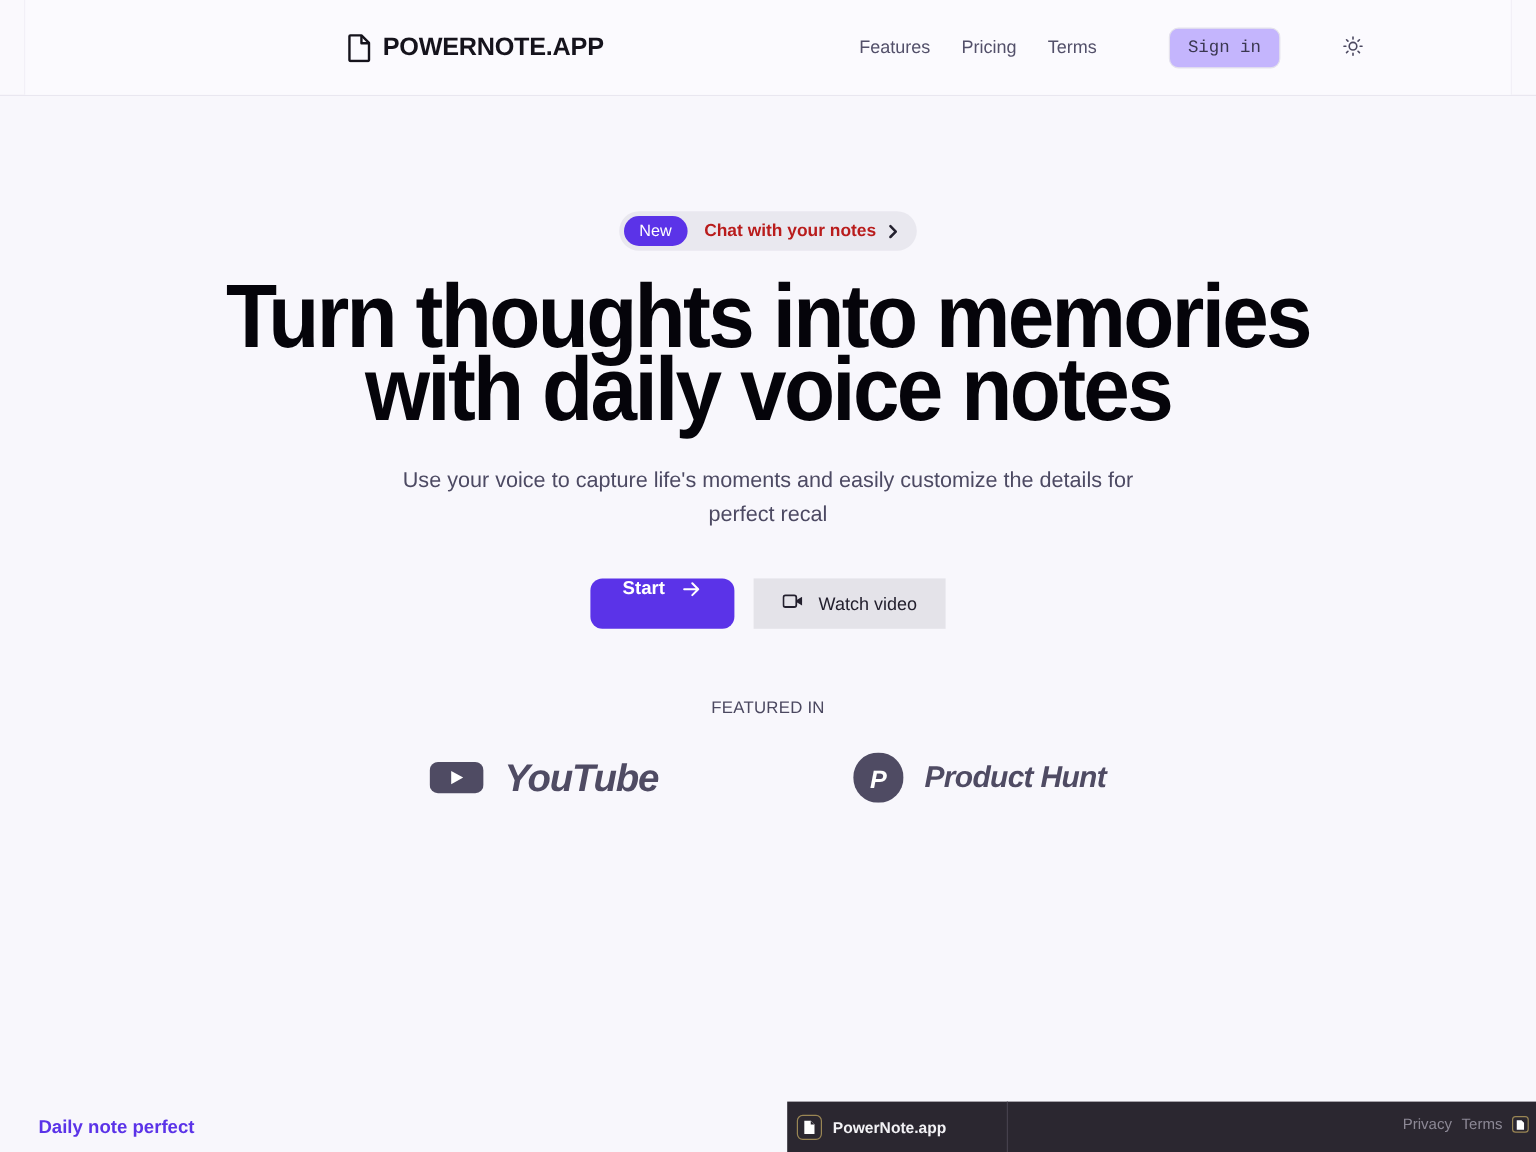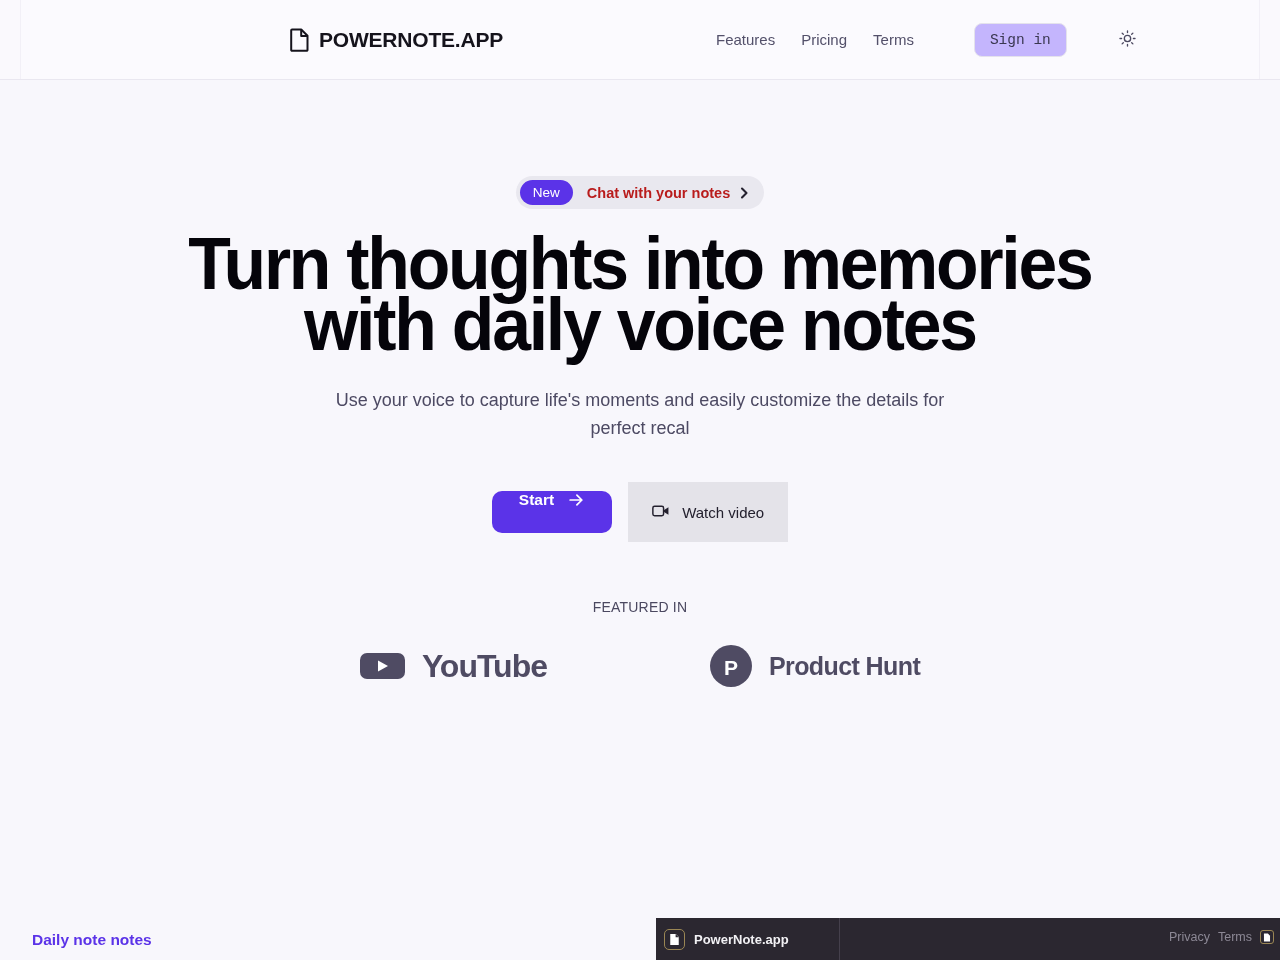--- a/index.html
+++ b/index.html
@@ -117,35 +117,35 @@
     border: none; border-radius: 10px;
     height: 42px; padding: 0 27px;
     font-size: 15.5px; font-weight: 600;
     font-family: "Liberation Sans", sans-serif;
     cursor: pointer; white-space: nowrap;
   }
   .btn-watch {
     display: inline-flex; align-items: center; justify-content: center; gap: 11px;
     background: #e4e3e9; color: #23202e;
     border: none; border-radius: 0;
-    height: 60px; padding: 0 24px;
+    height: 42px; padding: 0 24px;
     font-size: 15px; font-weight: 500;
     font-family: "Liberation Sans", sans-serif;
     cursor: pointer; white-space: nowrap;
   }
 
   .featured-label {
     margin-top: 57px;
     font-size: 14px; color: #4b4860; letter-spacing: 0.2px;
   }
   .logo-row {
     margin-top: 30px;
     display: flex; align-items: center; gap: 163px;
   }
-  .logo-item { display: flex; align-items: center; gap: 17px; }
+  .logo-item { display: flex; align-items: center; gap: 17px; font-style: italic; }
   .yt-mark { width: 45px; height: 32px; display: block; }
   .yt-text {
     font-size: 32px; font-weight: 700; letter-spacing: -1px;
     color: #4f4b63;
     font-family: "Liberation Sans Narrow", "Liberation Sans", sans-serif;
   }
   .ph-mark { width: 42px; height: 42px; display: block; }
   .ph-text {
     font-size: 25px; font-weight: 700; letter-spacing: -0.6px; color: #4f4b63;
   }
@@ -289,21 +289,21 @@
           <circle cx="21" cy="21" r="21" fill="#4f4b63"></circle>
           <text x="21" y="29.5" text-anchor="middle" fill="#ffffff" font-family="Liberation Sans, sans-serif" font-size="21" font-weight="700">P</text>
         </svg>
       </span>
       <span class="ph-text">Product Hunt</span>
     </div>
 
   </div>
 </main>
 
-<a class="bottom-link" href="#">Daily note notes</a>
+<a class="bottom-link" href="#">Daily note perfect</a>
 
 <div class="dark-bar">
 
   <div class="dark-bar-left">
     <span class="dark-badge-icon">
       <svg viewBox="0 0 14 16" width="11" height="13" fill="none" xmlns="http://www.w3.org/2000/svg" aria-hidden="true">
         <path d="M1.6 1h7L12.4 4.8V15H1.6z" fill="#ffffff"></path>
         <path d="M8.4 1v4h4" fill="#2b2730"></path>
       </svg>
     </span>

